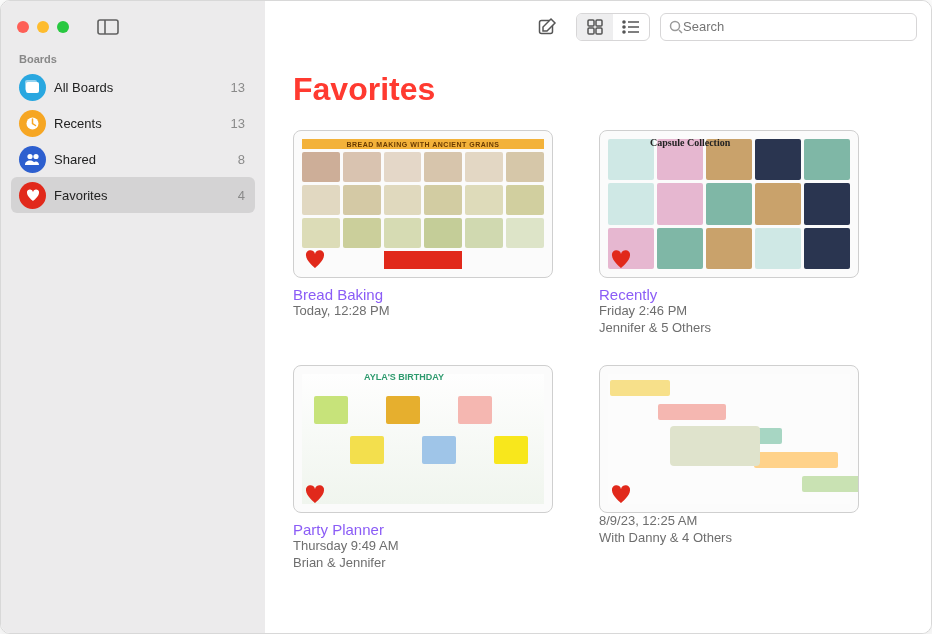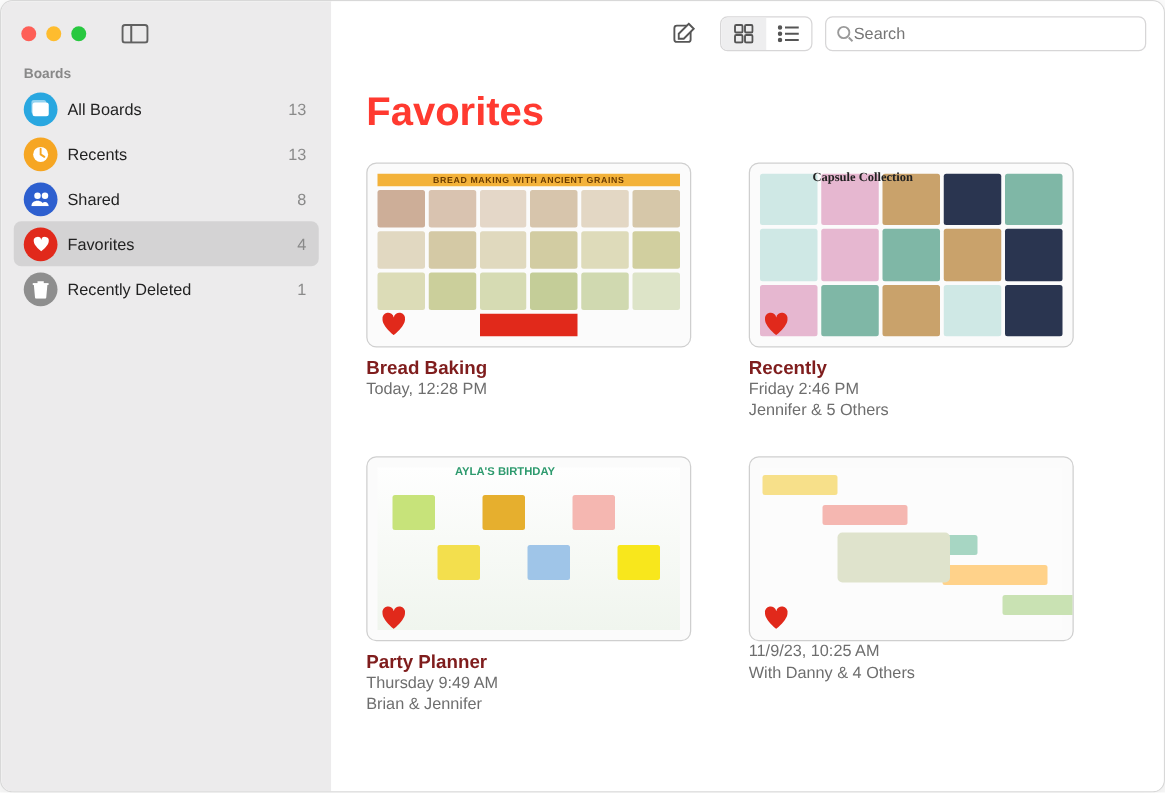--- a/index.html
+++ b/index.html
@@ -30,21 +30,21 @@
     .view-seg .seg { width:36px; display:flex; align-items:center; justify-content:center; color:#555;}
     .view-seg .seg.active { background:#eeeeef;}
     .search { flex:1; max-width:390px; height:28px; border:1px solid #d7d6d7; border-radius:6px; display:flex; align-items:center; padding:0 8px; color:#9a9a9a;}
     .search input { border:none; outline:none; flex:1; font-size:13px; background:transparent; color:#333;}
     .content { padding:10px 28px 10px 28px; overflow:auto; flex:1;}
     .page-title { font-size:32px; font-weight:700; color:#ff3a30; margin:8px 0 22px;}
     .grid { display:grid; grid-template-columns:repeat(2,260px); gap:30px 46px;}
     .card { width:260px; }
     .thumb { width:260px; height:148px; border:1px solid #cfcfcf; border-radius:8px; position:relative; background:#fbfbfb; overflow:hidden;}
     .fav-heart { position:absolute; left:10px; bottom:8px; }
-    .card-title { font-size:15px; font-weight:700; color:#7f1d1d; margin-top:8px;}
+    .card-title { font-size:15px; font-weight:400; color:#8b5cf6; margin-top:8px;}
     .card-sub { font-size:13px; color:#6e6e6e; line-height:1.3;}
     .card-share { font-size:13px; color:#6e6e6e;}
     .title-row { display:flex; align-items:center; gap:6px;}
     .chat-icon { color:#8a8a8a;}
     
     .collage { position:absolute; inset:8px; display:grid; gap:3px;}
     .c1 { grid-template-columns:repeat(6,1fr); grid-template-rows:10px repeat(3,1fr) 18px;}
     .c1 .hdr { grid-column:1/-1; background:#f3b23a; font-size:7px; font-weight:700; color:#6a3b00; display:flex; align-items:center; justify-content:center; letter-spacing:.5px;}
     .cell { background:#e8e2d8; border-radius:2px;}
     .c1 .btm { grid-column:3/5; grid-row:5; background:#e1291b; }
@@ -114,30 +114,20 @@
         </li>
         <li class="selected">
           <span class="icon-wrap" style="background:#e1291b">
             <svg width="14" height="13" viewBox="0 0 14 13" fill="#fff">
               <path d="M7 12S1 7.5 1 4a3 3 0 016-1 3 3 0 016 1c0 3.5-6 8-6 8z"></path>
             </svg>
           </span>
           <span class="label">Favorites</span>
           <span class="count">4</span>
         </li>
-        <li class="">
-          <span class="icon-wrap" style="background:#8e8e8e">
-            <svg width="13" height="15" viewBox="0 0 13 15" fill="#fff">
-              <path d="M1 3h11l-1 11a1 1 0 01-1 1H3a1 1 0 01-1-1zM4 1h5v2H4z"></path>
-              <rect x="0" y="2.5" width="13" height="1.5"></rect>
-            </svg>
-          </span>
-          <span class="label">Recently Deleted</span>
-          <span class="count">1</span>
-        </li>
       </ul>
   </aside>
 
   <main class="main">
     <div class="topbar">
       <div class="spacer"></div>
       <div class="toolbar-btn">
         <svg width="20" height="20" viewBox="0 0 20 20" fill="none" stroke="#565656" stroke-width="1.5">
           <rect x="2.5" y="3.5" width="13" height="13" rx="2"></rect>
             <path d="M14 2l4 4-8 8H6v-4z" fill="#fff"></path>
@@ -272,20 +262,20 @@
               <div class="strip" style="background:#a7d6c3;left:106px;top:62px;width:76px"></div>
               <div class="strip" style="background:#ffd28a;left:154px;top:86px;width:84px"></div>
               <div class="strip" style="background:#c9e2b3;left:202px;top:110px;width:92px"></div>
               <div style="position:absolute;left:70px;top:60px;width:90px;height:40px;background:#dfe3cc;border-radius:4px"></div>
               <span class="fav-heart">
                 <svg width="22" height="20" viewBox="0 0 22 20">
                   <path d="M11 19S2 12 2 6.5A4.5 4.5 0 0111 5a4.5 4.5 0 019 1.5C20 12 11 19 11 19z" fill="#e1291b"></path>
                 </svg>
               </span>
             </div>
-            <div class="card-sub">11/9/23, 10:25 AM</div>
+            <div class="card-sub">8/9/23, 12:25 AM</div>
             <div class="card-share">With Danny &amp; 4 Others</div>
           </div>
         </div>
     </div>
   </main>
 
 </div>
 
 </body></html>

